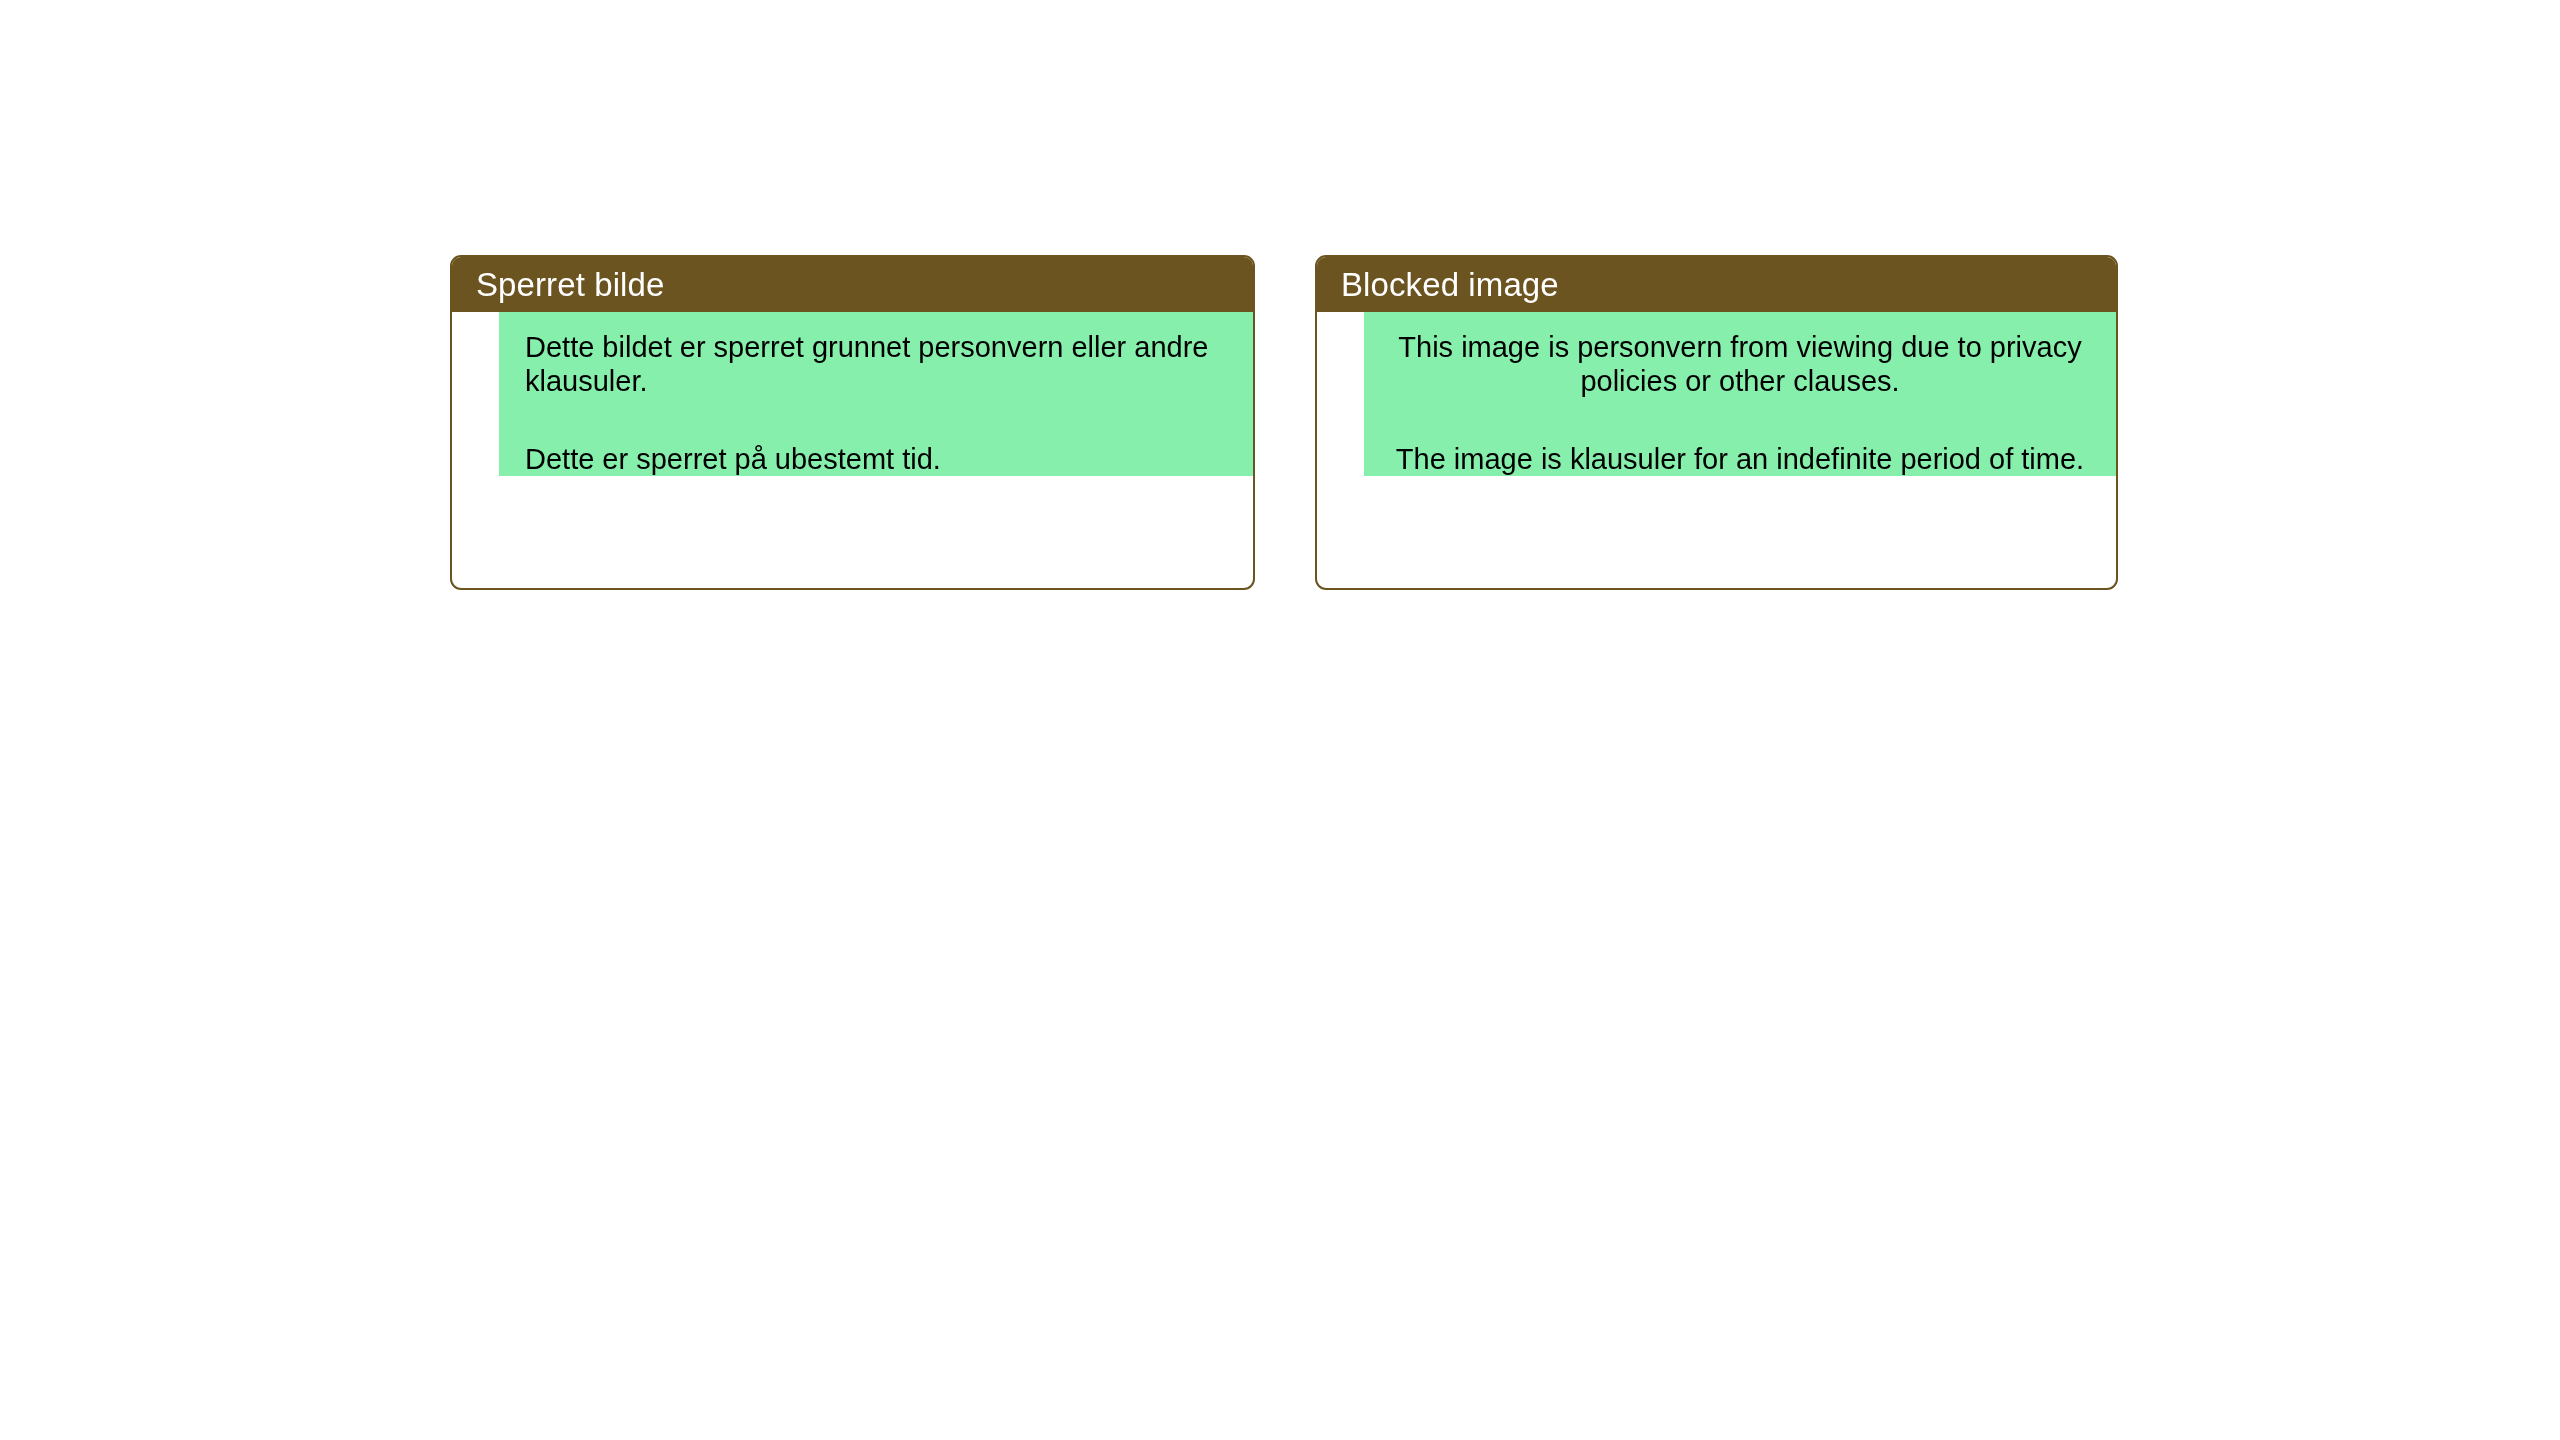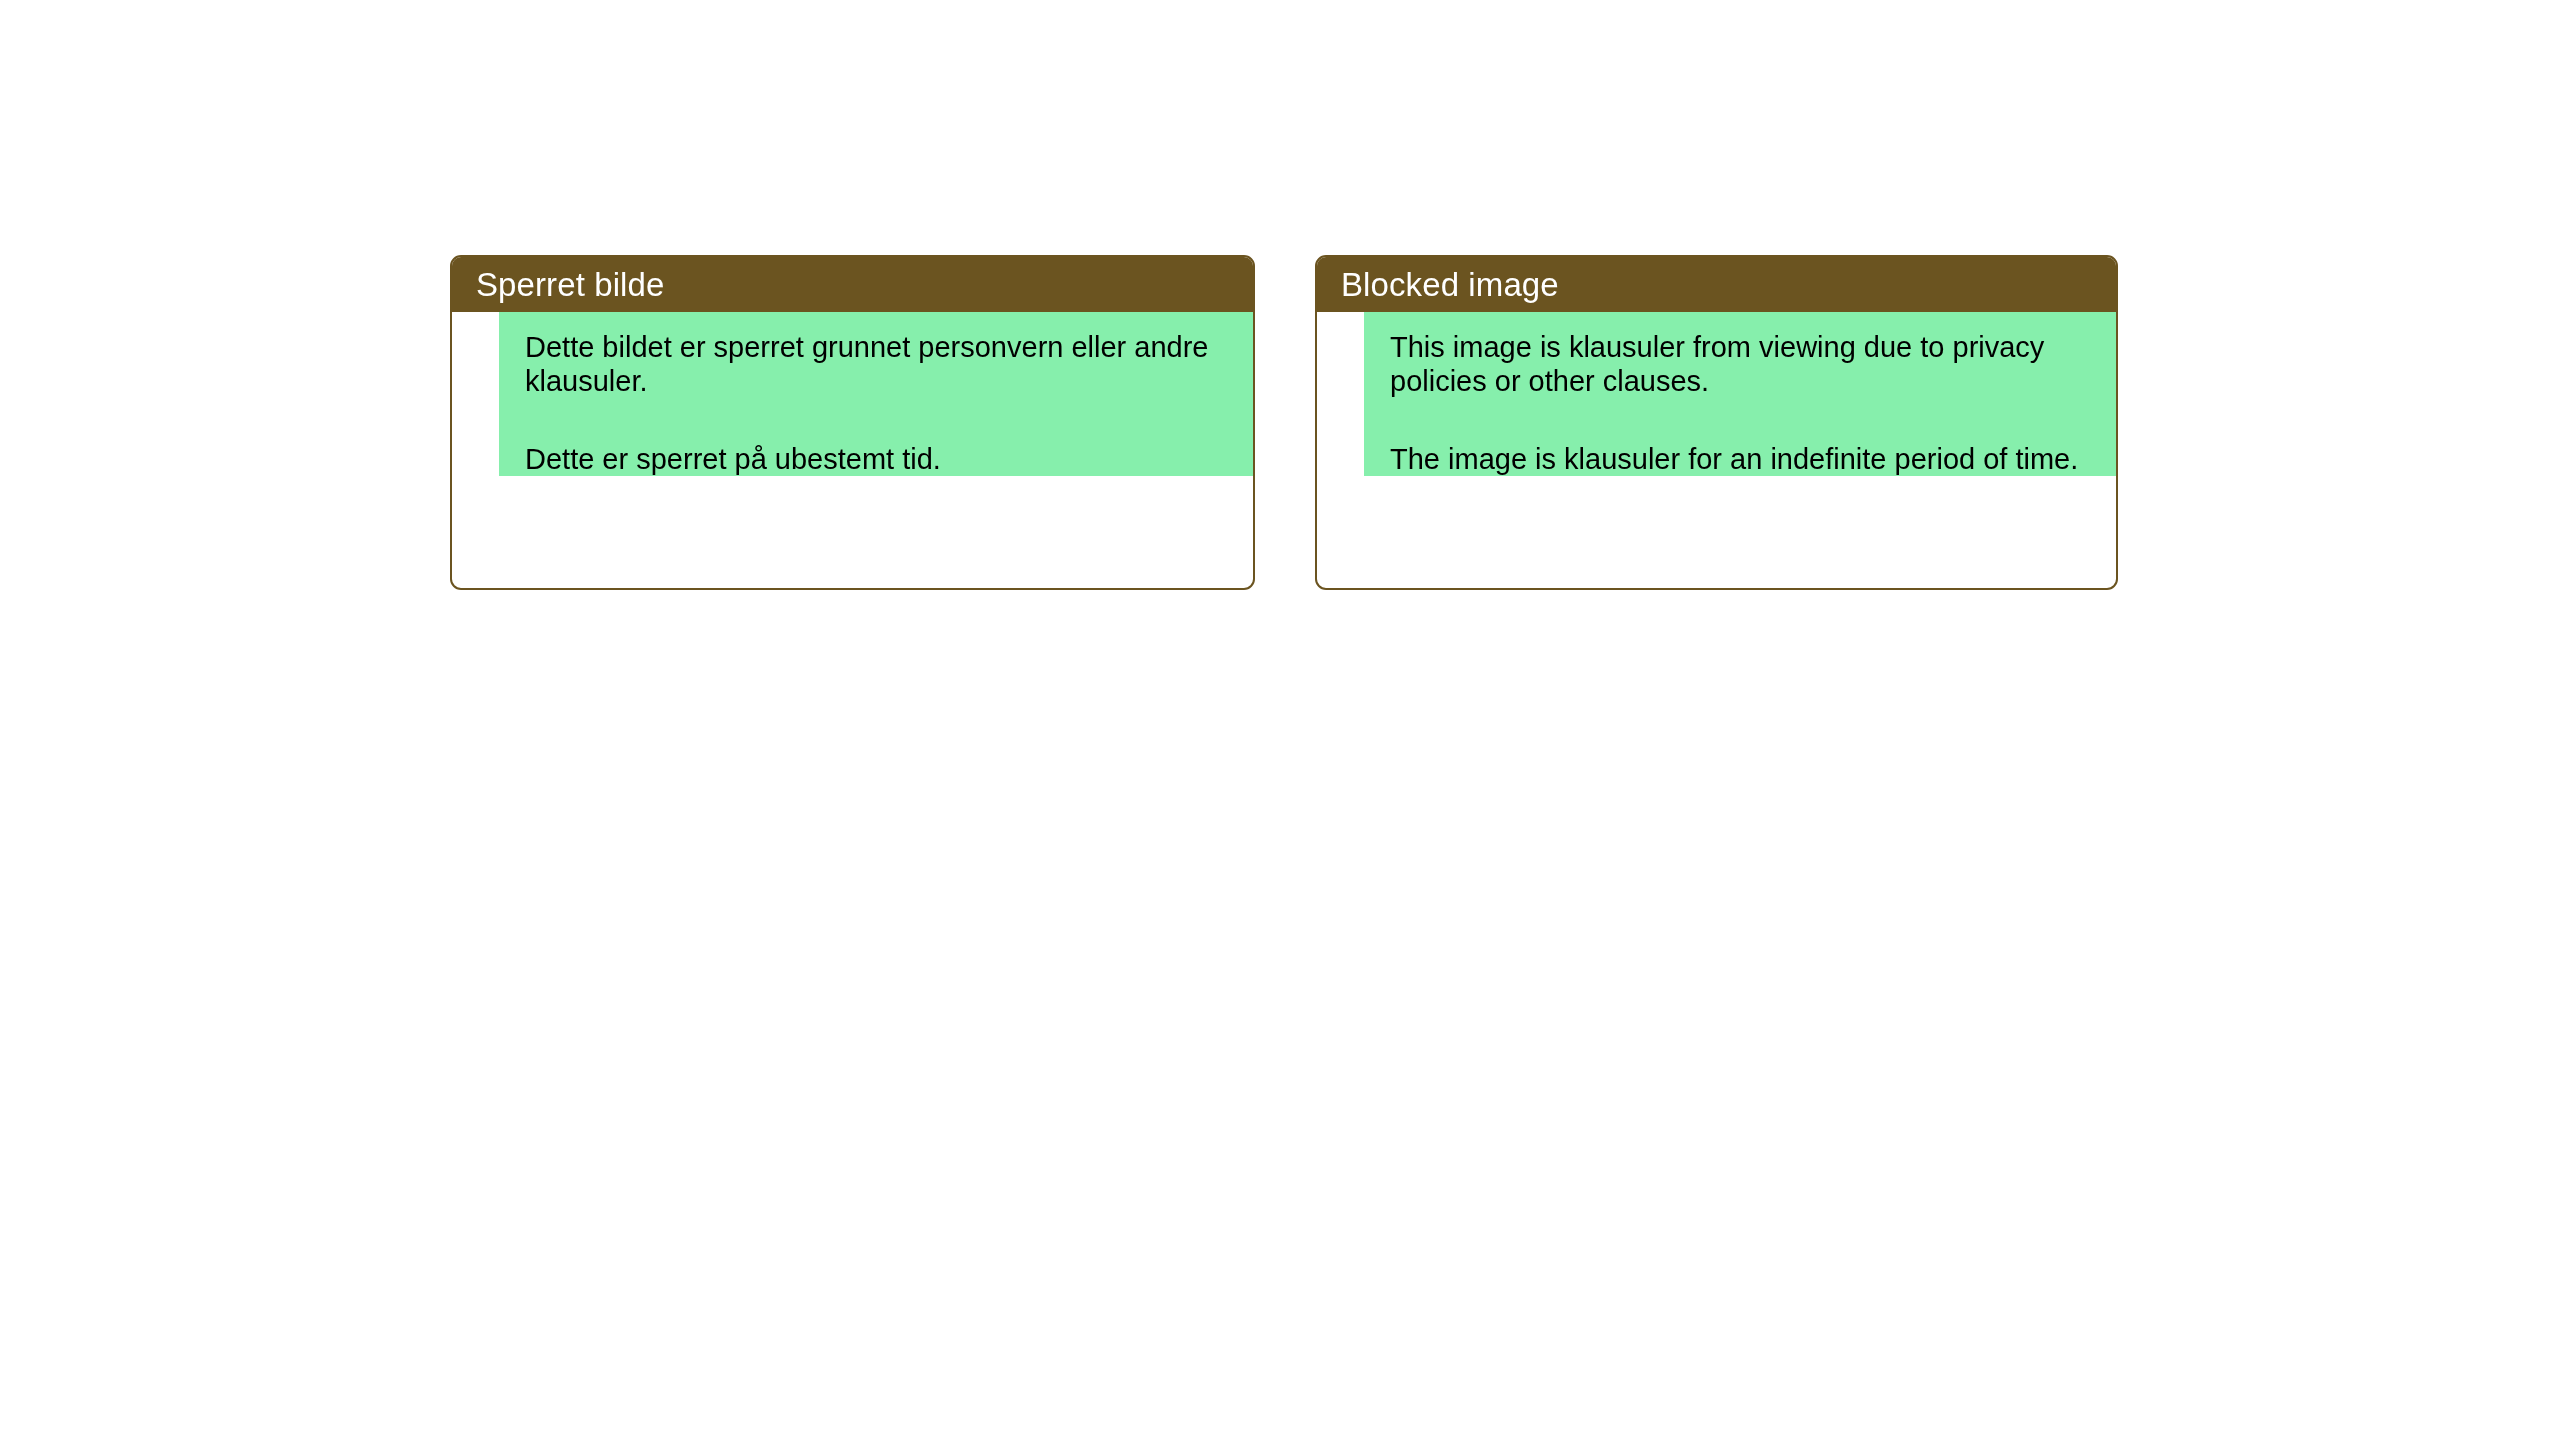--- a/index.html
+++ b/index.html
@@ -31,21 +31,21 @@
     top: 243px;
     height: 335px;
     box-sizing: border-box;
     background: #ffffff;
     border: 2px solid #6b5420;
     border-radius: 11px;
     overflow: hidden;
   }
 
   .notice-card.card-no  { left: 450px;  width: 805px; }
-  .notice-card.card-en  { left: 1315px; width: 803px; }
+  .notice-card.card-en  { left: 1315px; width: 803px; text-align: center; }
 
   .card-header {
     height: 55px;
     background: #6b5420;
     display: flex;
     align-items: center;
     padding: 0 0 0 24px;
     box-sizing: border-box;
   }
 
@@ -91,18 +91,18 @@
       <p class="card-paragraph">Dette bildet er sperret grunnet personvern eller andre klausuler.</p>
       <p class="card-paragraph">Dette er sperret på ubestemt tid.</p>
     </div>
   </div>
 
   <div class="notice-card card-en">
     <div class="card-header">
       <span class="card-title">Blocked image</span>
     </div>
     <div class="card-body">
-      <p class="card-paragraph">This image is klausuler from viewing due to privacy policies or other clauses.</p>
+      <p class="card-paragraph">This image is personvern from viewing due to privacy policies or other clauses.</p>
       <p class="card-paragraph">The image is klausuler for an indefinite period of time.</p>
     </div>
   </div>
 
 </div>
 
 </body></html>

